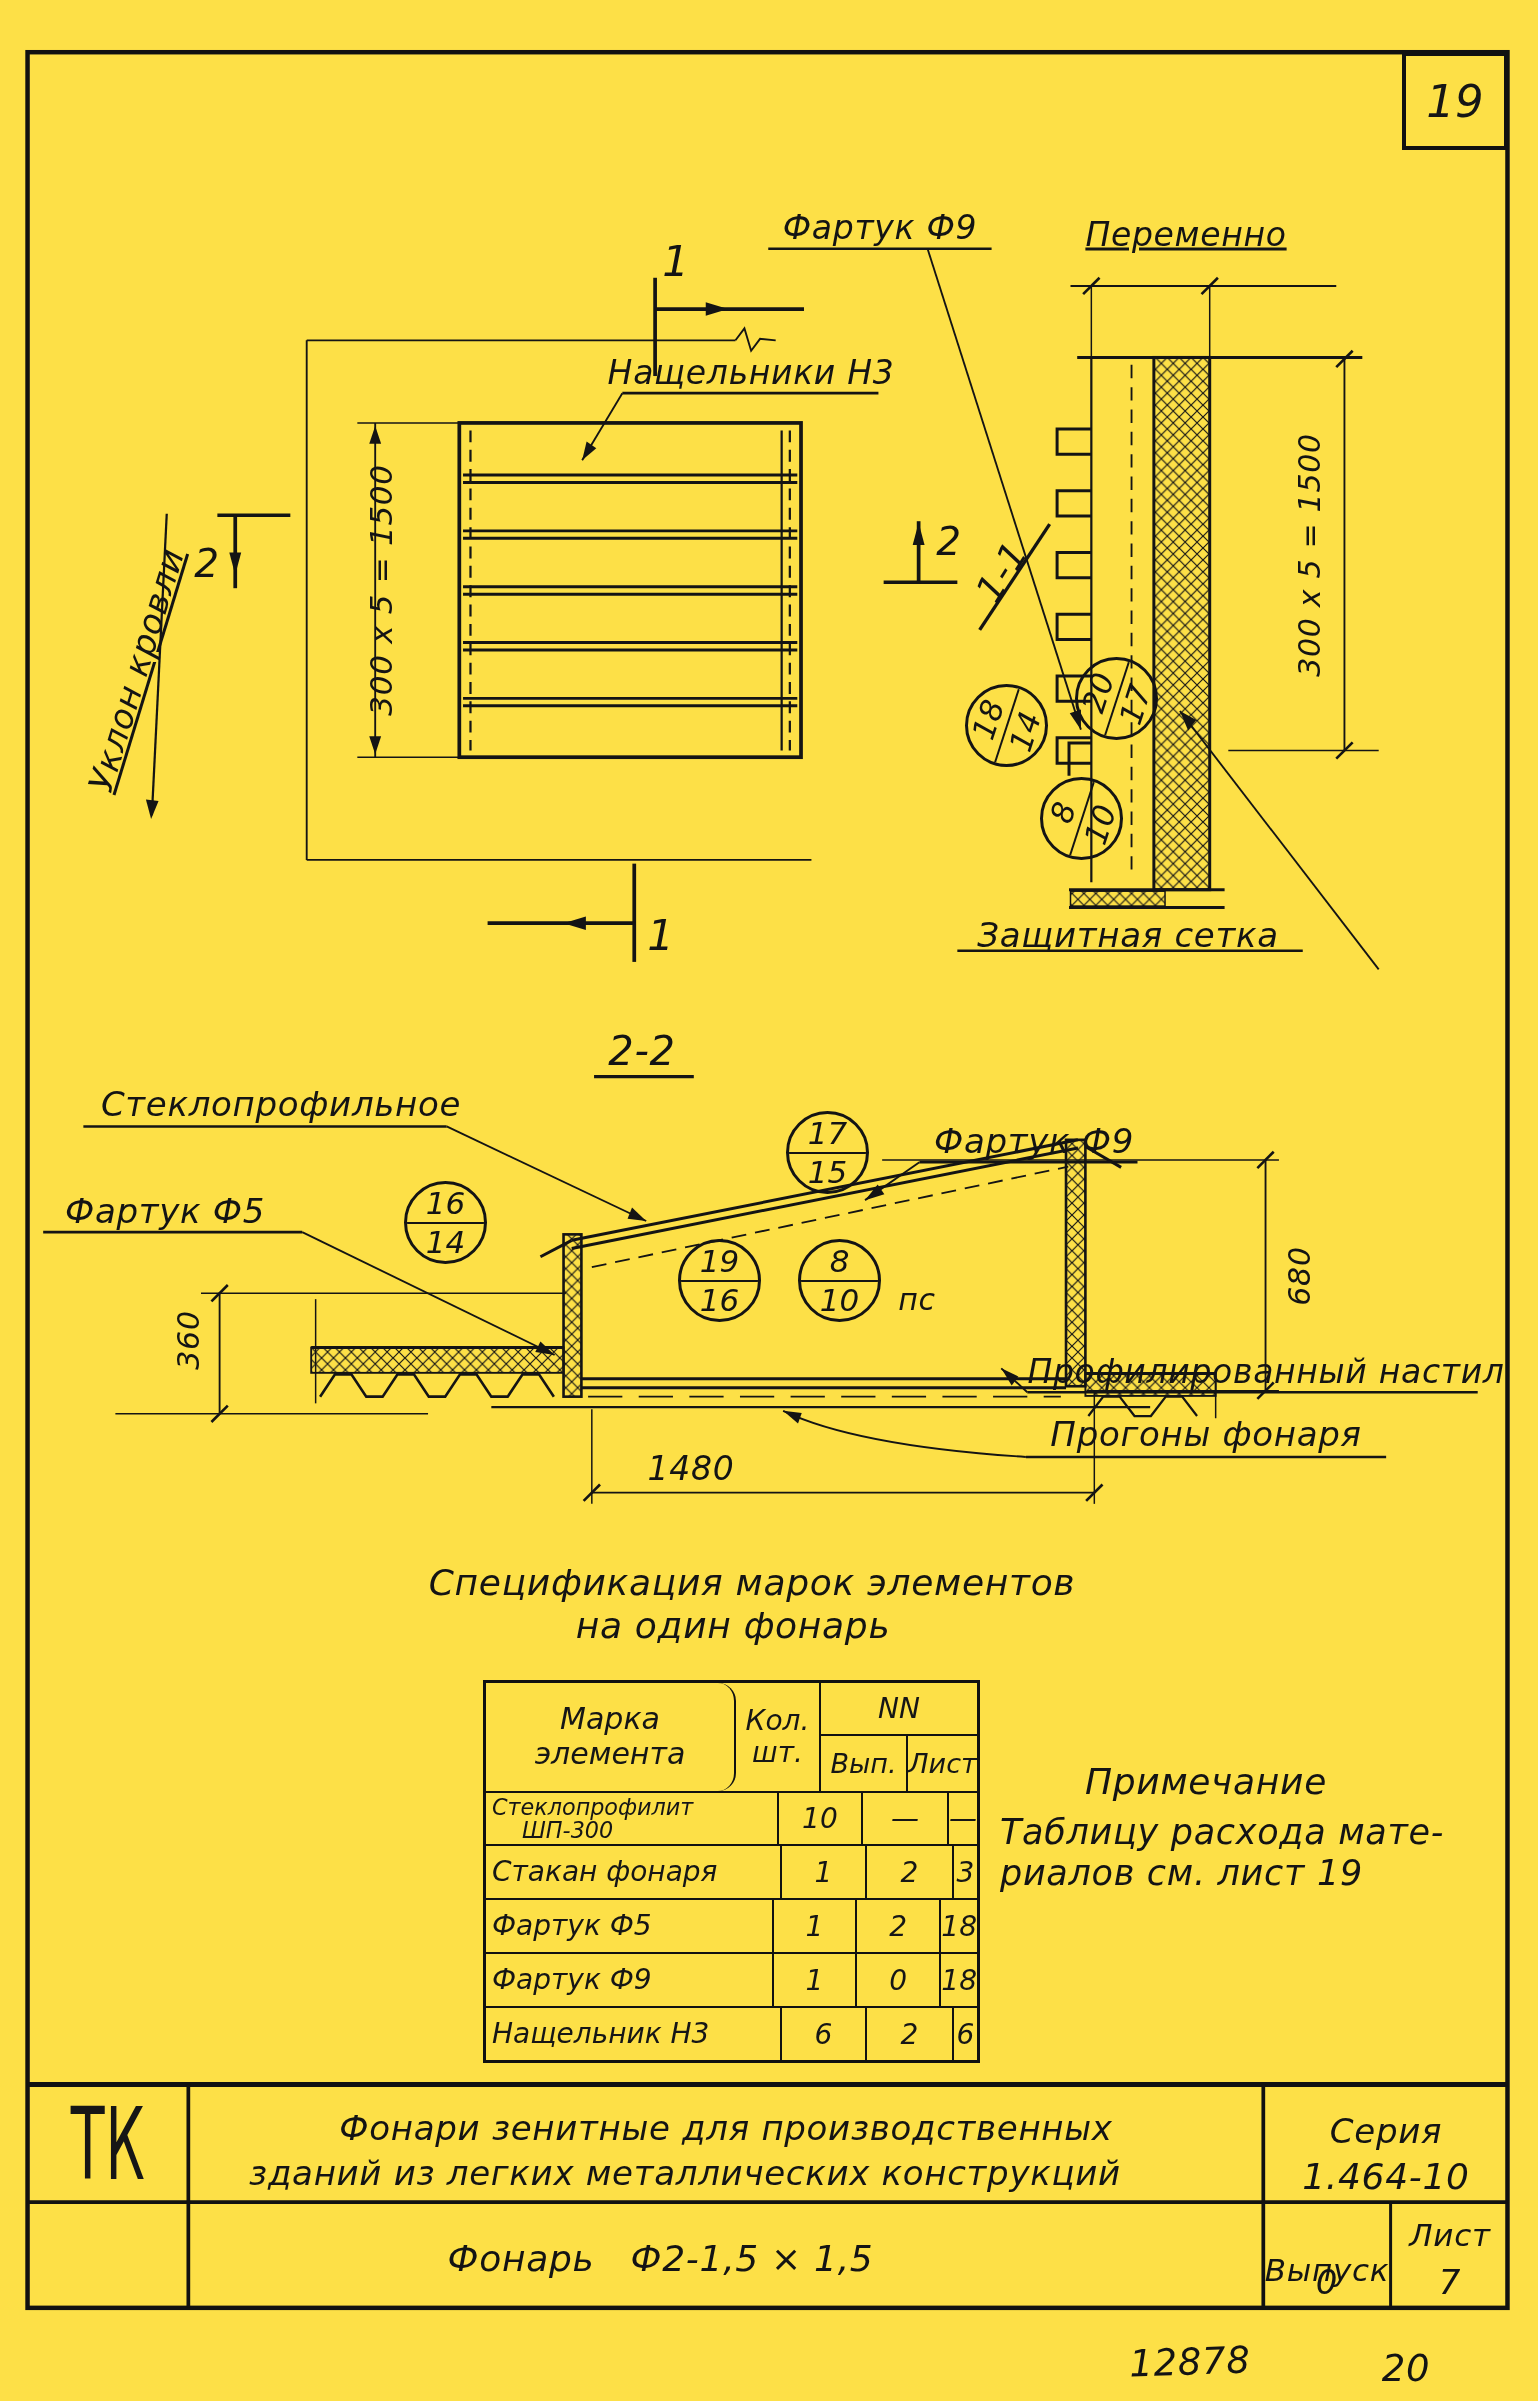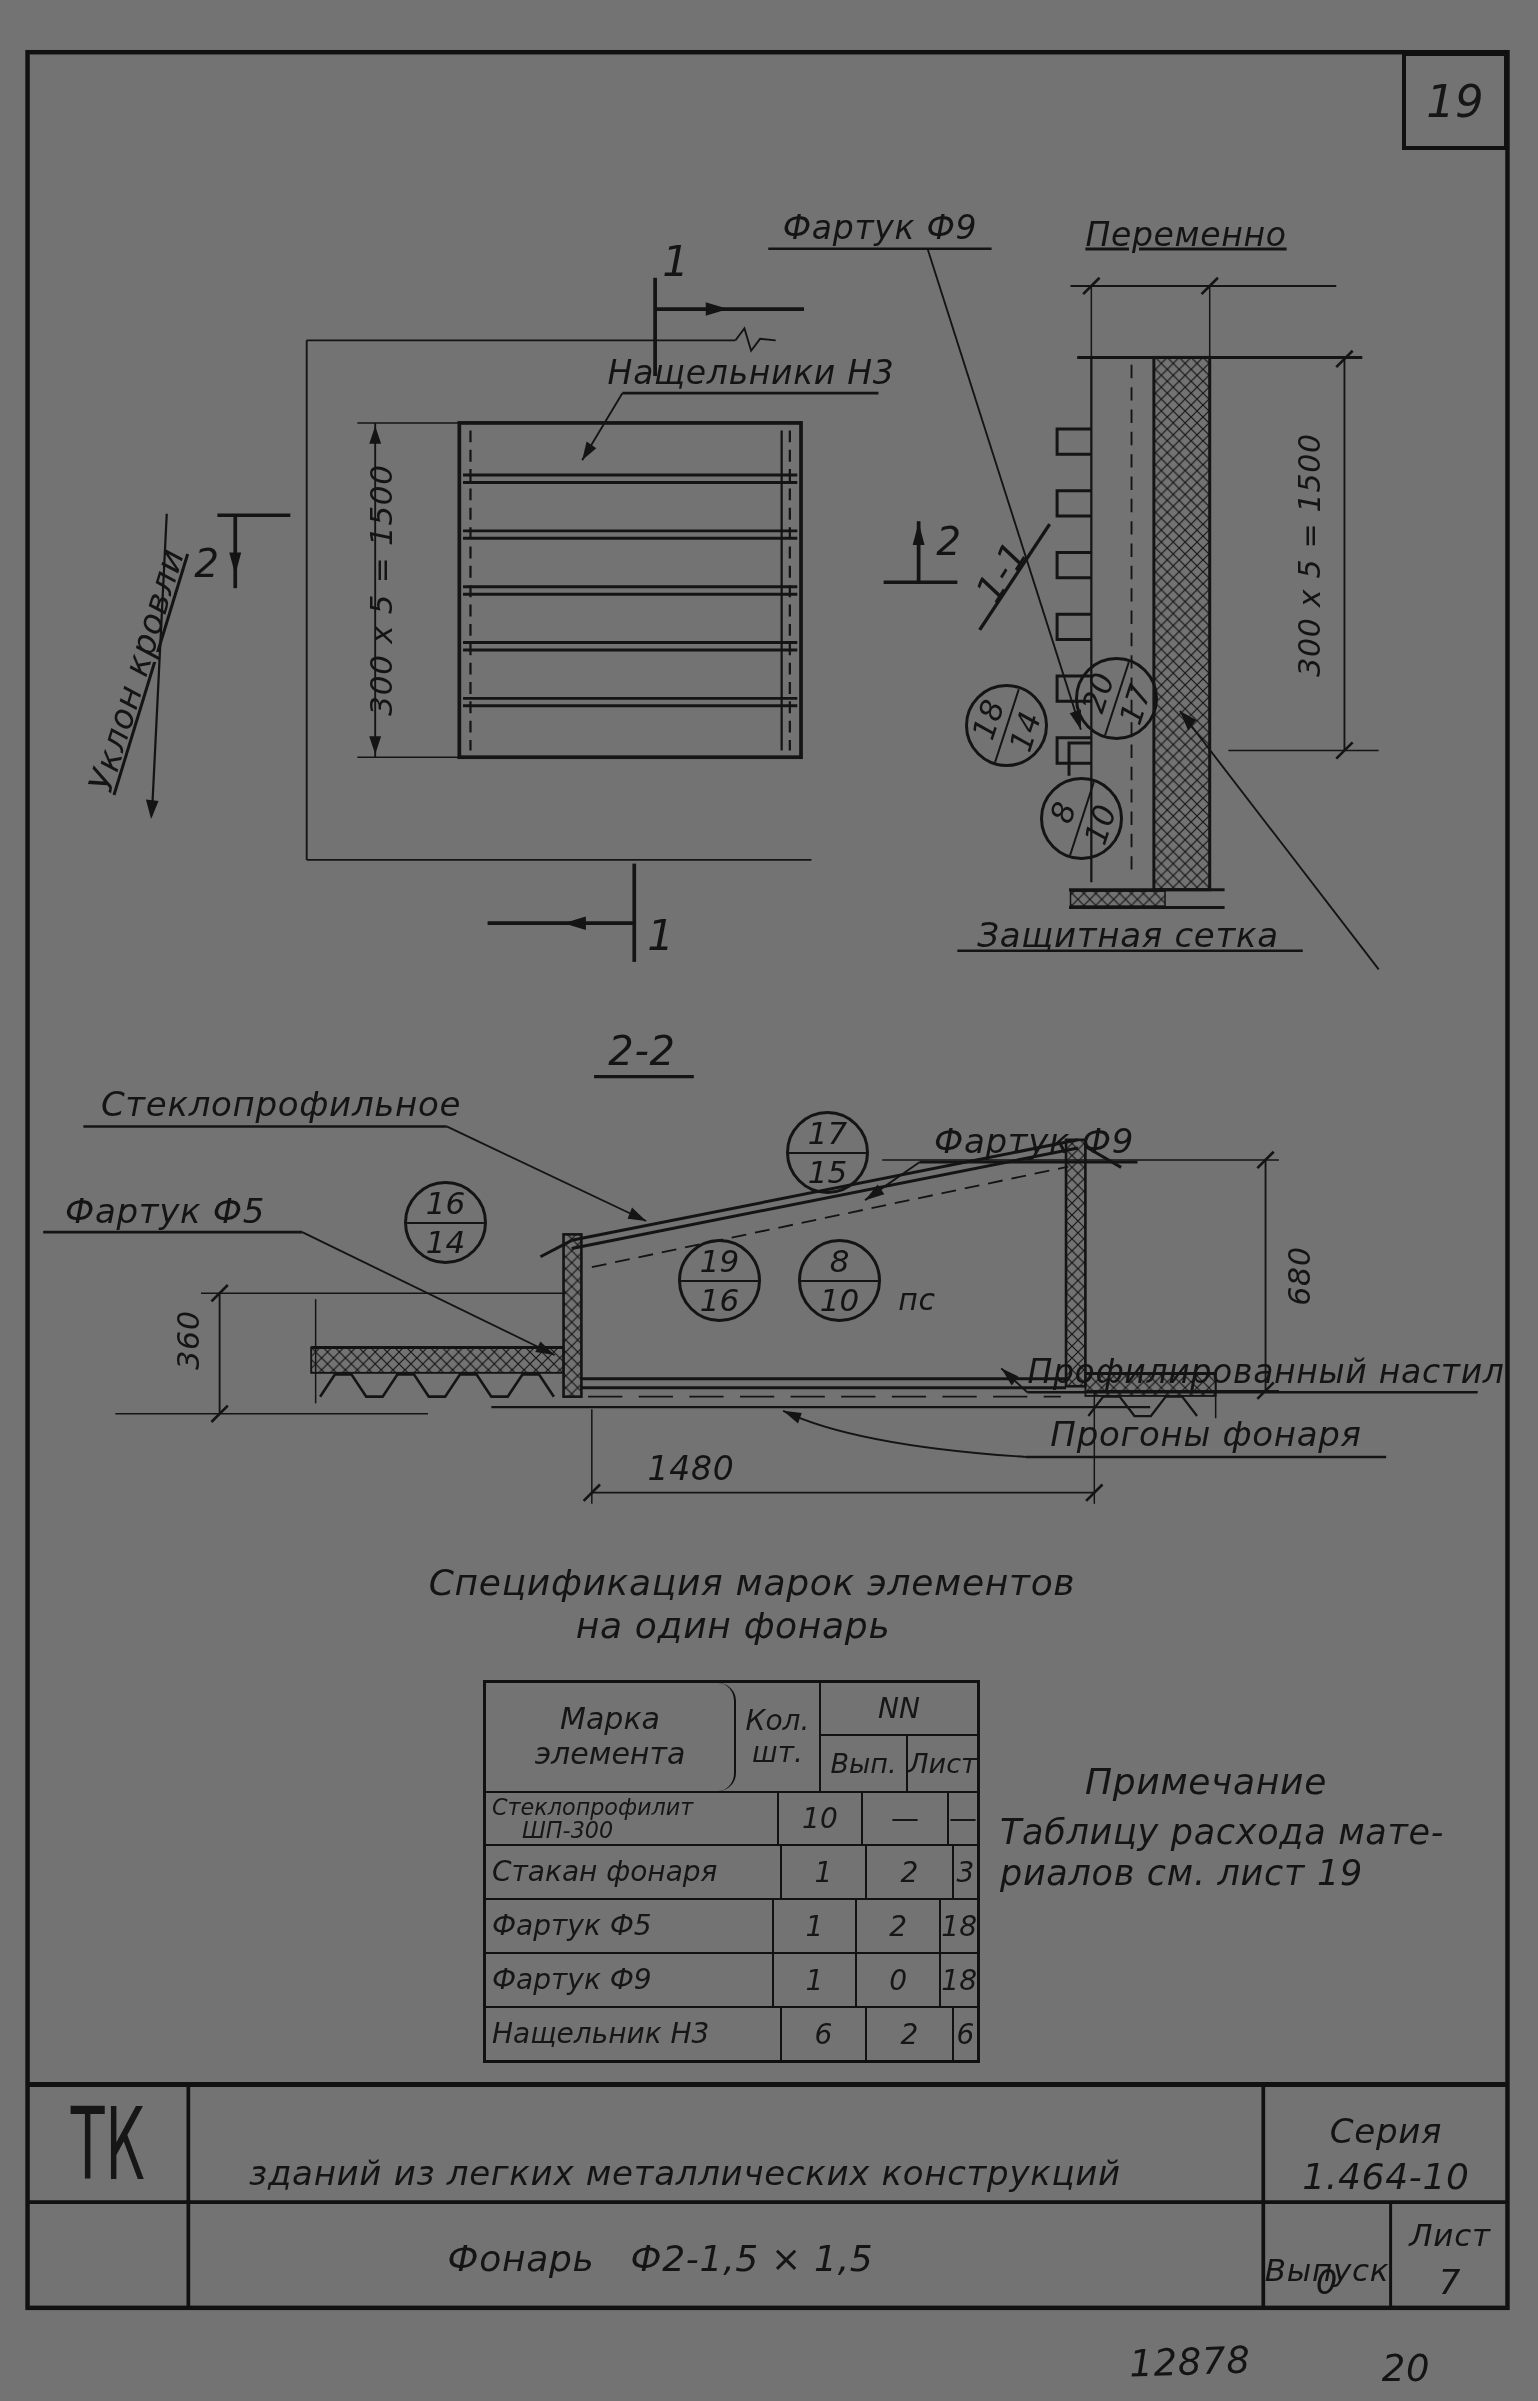--- a/index.html
+++ b/index.html
@@ -1,19 +1,19 @@
 <!DOCTYPE html>
 <html style="font-size:12px"><head>
 <meta charset="utf-8">
 <style>
   html,body{margin:0;padding:0;background:#888;}
   .page{
     position:relative;
     width:1538px;height:2401px;
-    background:#737373;
+    background:#fde047;
     font-family:"DejaVu Sans", sans-serif;
     color:#161616;
     overflow:hidden;
   }
   svg.lines{position:absolute;left:0;top:0;}
   .lbl{
     position:absolute;
     font-style:italic;
     white-space:nowrap;
     transform:translate(-50%,-50%);
@@ -409,20 +409,21 @@
     </div>
   </div>
 
   <div class="lbl" style="left:1206px;top:1781px;font-size:36px;">Примечание</div>
   <div class="lbl-left" style="left:1000px;top:1832px;font-size:35px;">Таблицу расхода мате-</div>
   <div class="lbl-left" style="left:1000px;top:1873px;font-size:35px;">риалов см. лист 19</div>
 
   <div class="tb-logo">
     <span>ТК</span>
   </div>
+  <div class="lbl" style="left:726px;top:2128px;font-size:34px;">Фонари зенитные для производственных</div>
   <div class="lbl" style="left:685px;top:2173px;font-size:34px;">зданий из легких металлических конструкций</div>
   <div class="lbl" style="left:521px;top:2258px;font-size:36px;">Фонарь</div>
   <div class="lbl" style="left:752px;top:2258px;font-size:36px;">Ф2-1,5 × 1,5</div>
   <div class="lbl" style="left:1386px;top:2131px;font-size:34px;">Серия</div>
   <div class="lbl" style="left:1386px;top:2176px;font-size:36px;">1.464-10</div>
   <div class="lbl" style="left:1327px;top:2235px;font-size:31px;margin-top:35px;">Выпуск</div>
   <div class="lbl" style="left:1327px;top:2282px;font-size:34px;">0</div>
   <div class="lbl" style="left:1450px;top:2235px;font-size:31px;">Лист</div>
   <div class="lbl" style="left:1450px;top:2282px;font-size:34px;">7</div>
 

